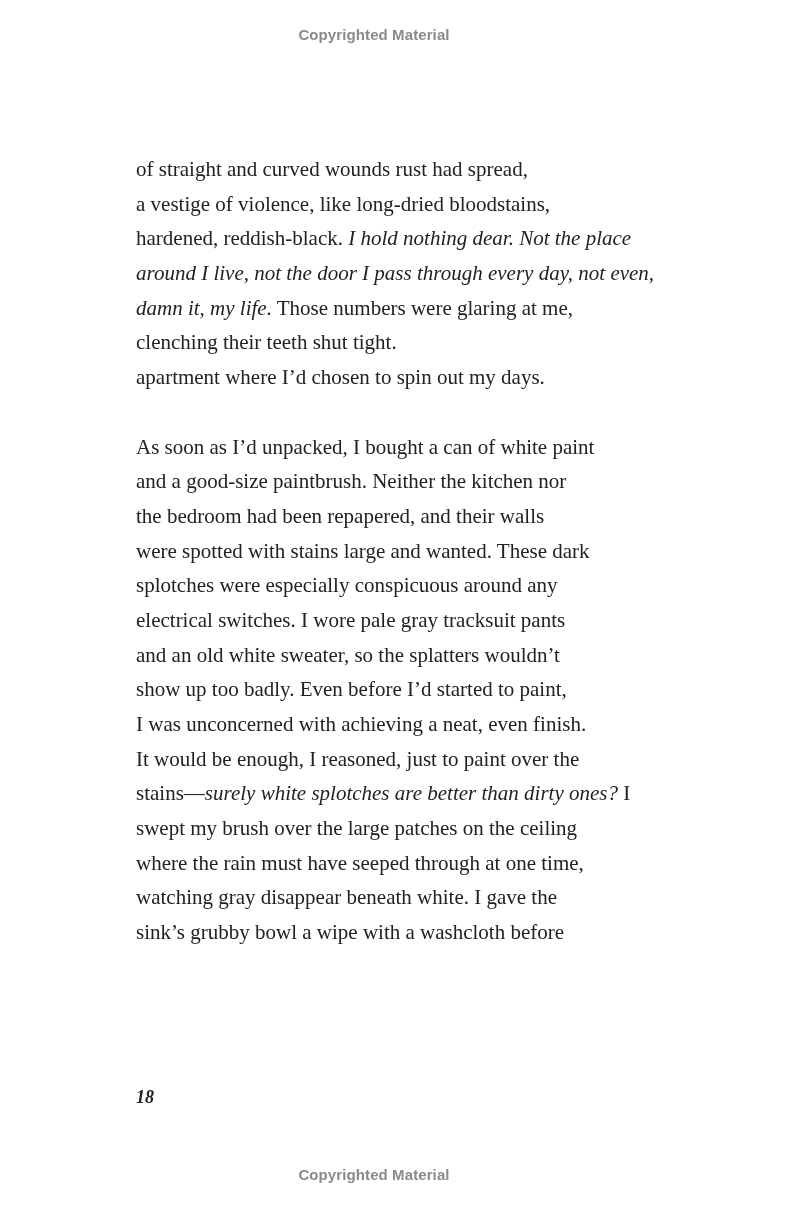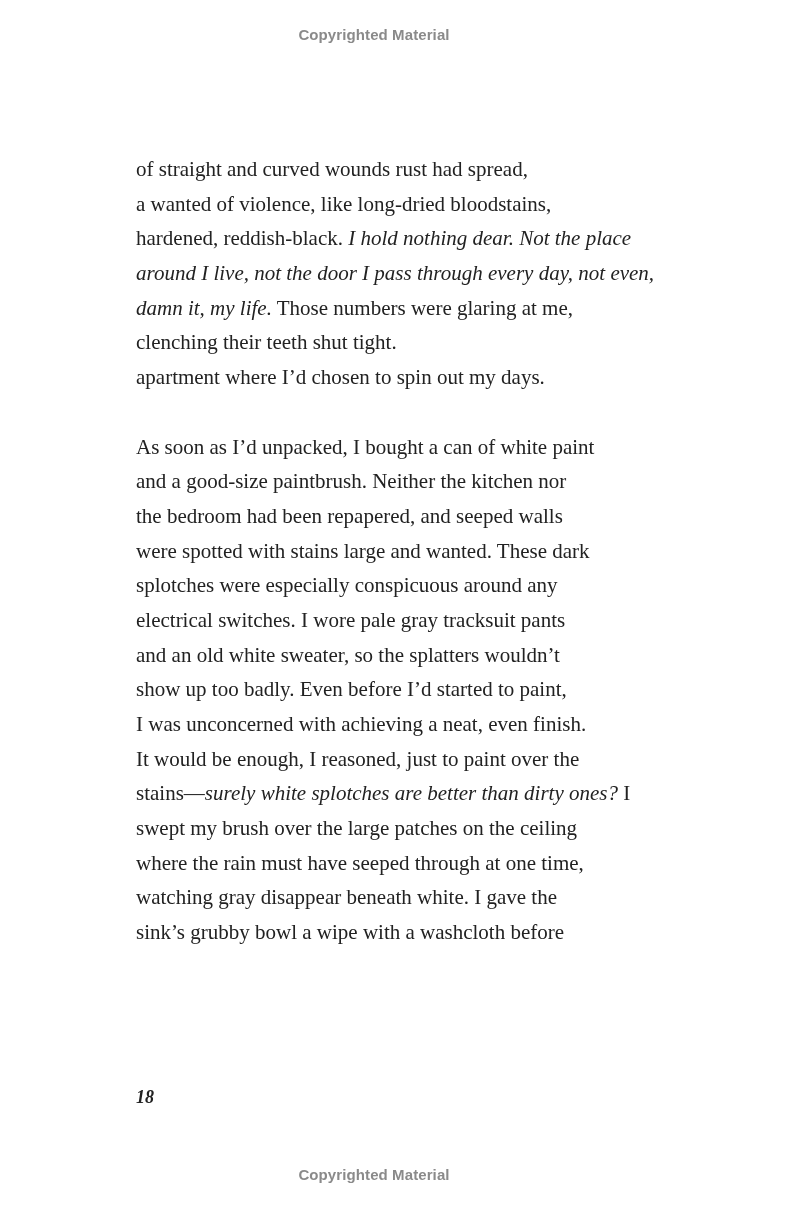--- a/index.html
+++ b/index.html
@@ -26,30 +26,30 @@
     font-style:italic; font-weight:bold; font-size:18px; color:#222222;
   }
 </style>
 </head>
 <body>
 
 <div class="watermark wm-top">Copyrighted Material</div>
 
 <div class="text-block" id="text-block">
     <div class="line"><span>of straight and curved wounds rust had spread,</span></div>
-    <div class="line"><span>a wanted of violence, like long-dried bloodstains,</span></div>
+    <div class="line"><span>a vestige of violence, like long-dried bloodstains,</span></div>
     <div class="line"><span>hardened, reddish-black. </span><span class="it">I hold nothing dear. Not the place</span></div>
     <div class="line"><span class="it">around I live, not the door I pass through every day, not even,</span></div>
     <div class="line"><span class="it">damn it, my life.</span><span> Those numbers were glaring at me,</span></div>
     <div class="line"><span>clenching their teeth shut tight.</span></div>
     <div class="line"><span>apartment where I’d chosen to spin out my days.</span></div>
     <div class="line blank"></div>
     <div class="line"><span>As soon as I’d unpacked, I bought a can of white paint</span></div>
     <div class="line"><span>and a good-size paintbrush. Neither the kitchen nor</span></div>
-    <div class="line"><span>the bedroom had been repapered, and seeped walls</span></div>
+    <div class="line"><span>the bedroom had been repapered, and their walls</span></div>
     <div class="line"><span>were spotted with stains large and wanted. These dark</span></div>
     <div class="line"><span>splotches were especially conspicuous around any</span></div>
     <div class="line"><span>electrical switches. I wore pale gray tracksuit pants</span></div>
     <div class="line"><span>and an old white sweater, so the splatters wouldn’t</span></div>
     <div class="line"><span>show up too badly. Even before I’d started to paint,</span></div>
     <div class="line"><span>I was unconcerned with achieving a neat, even finish.</span></div>
     <div class="line"><span>It would be enough, I reasoned, just to paint over the</span></div>
     <div class="line"><span>stains—</span><span class="it">surely white splotches are better than dirty ones?</span><span> I</span></div>
     <div class="line"><span>swept my brush over the large patches on the ceiling</span></div>
     <div class="line"><span>where the rain must have seeped through at one time,</span></div>

